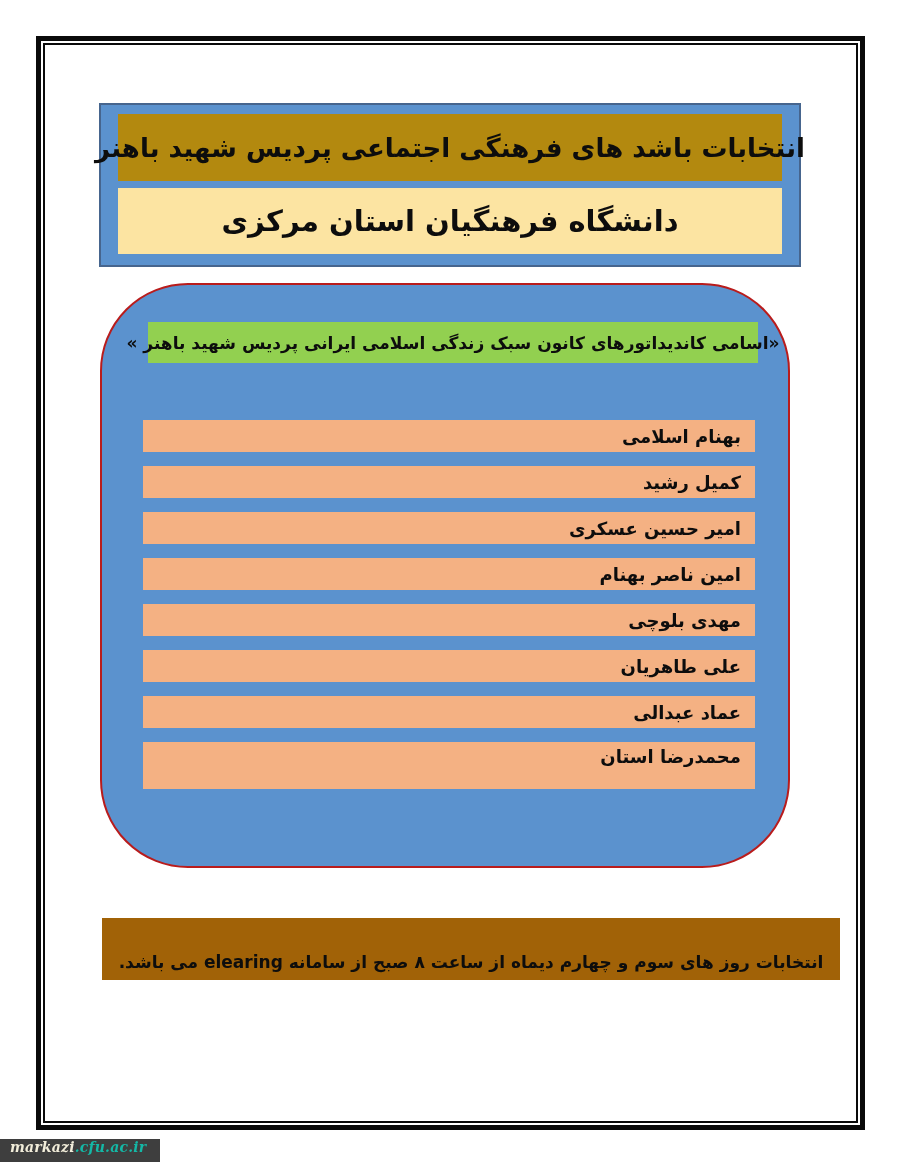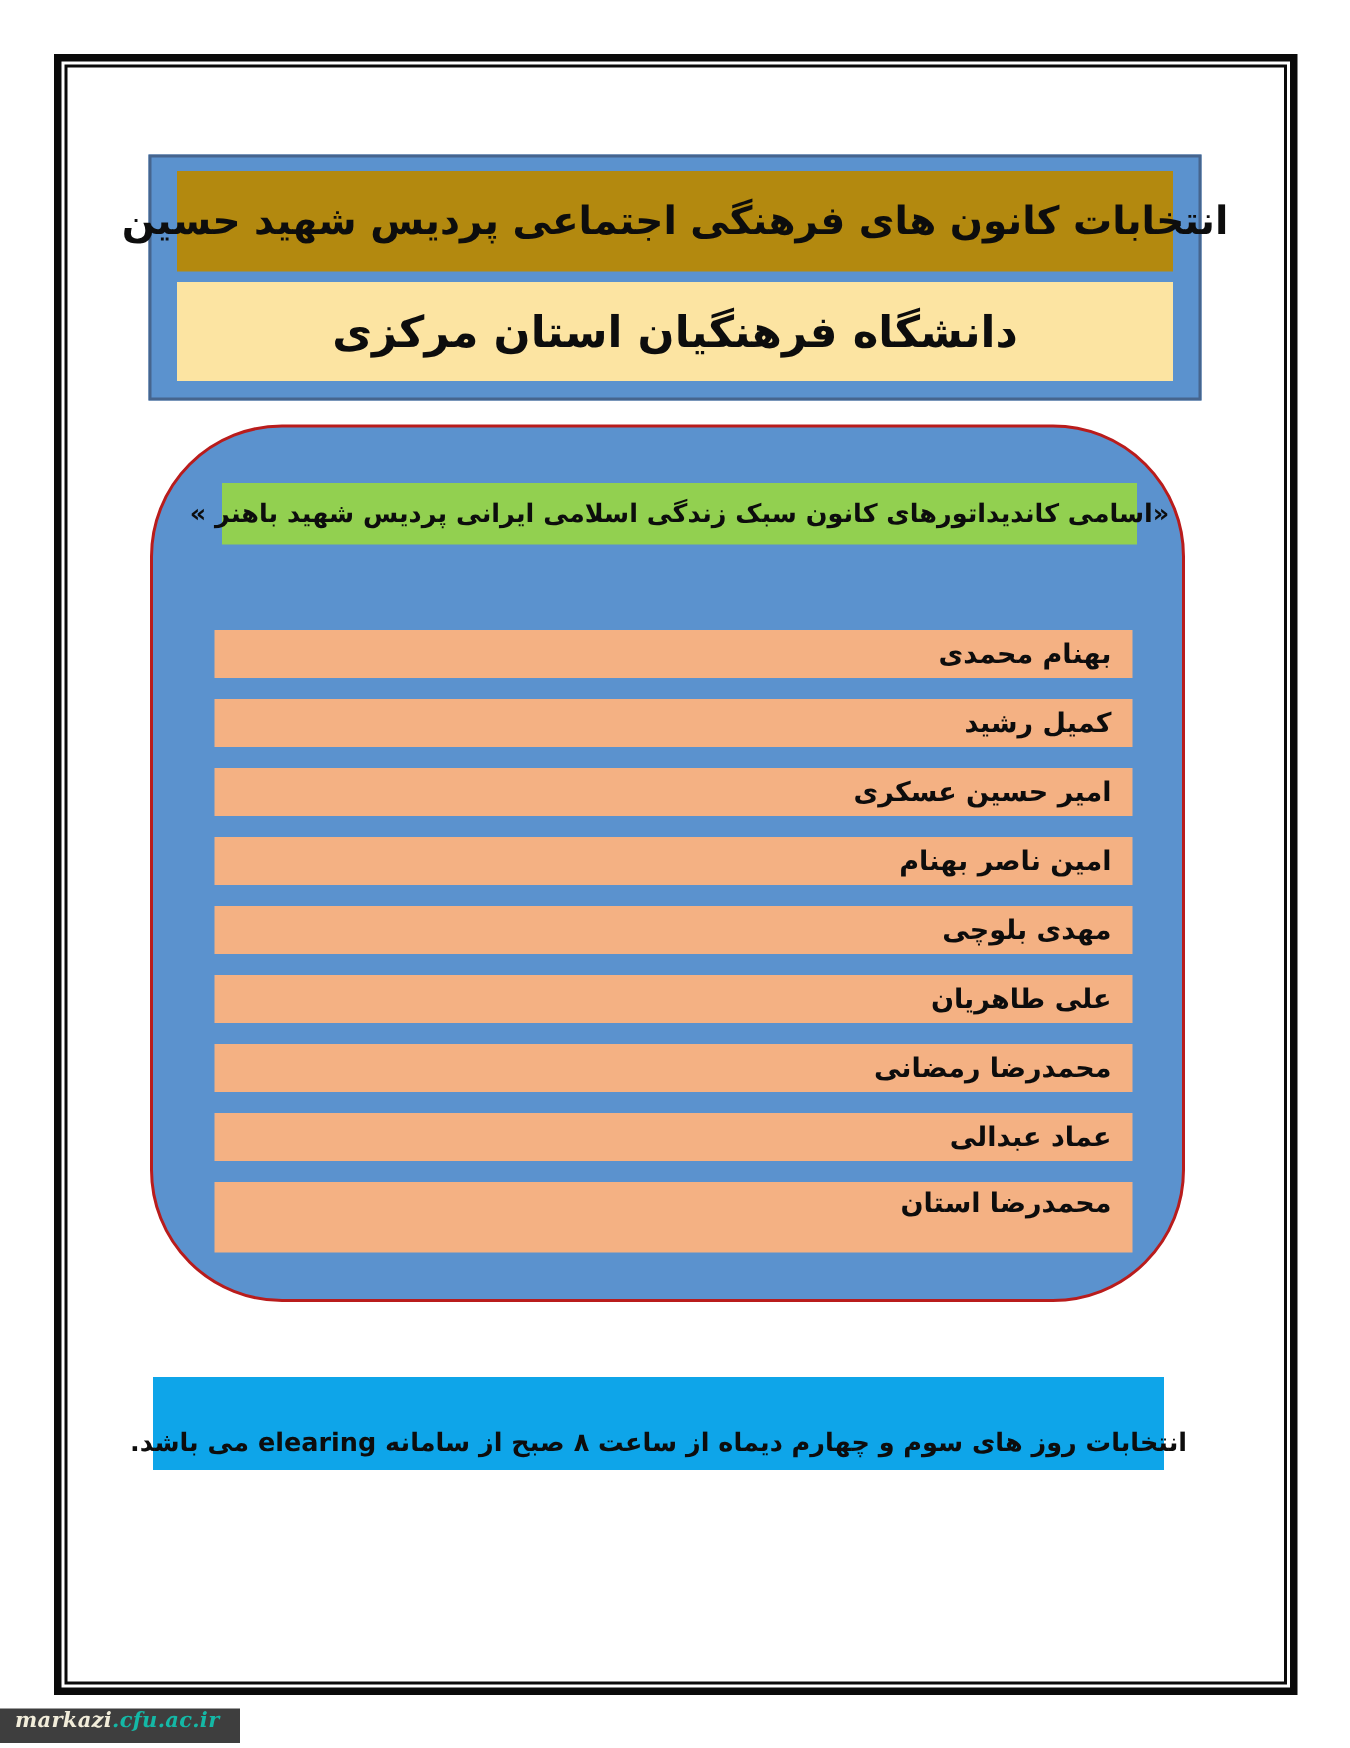--- a/index.html
+++ b/index.html
@@ -89,22 +89,22 @@
   .bar:last-child {
     height: 47px;
     align-items: flex-start;
     padding-top: 4px;
     margin-bottom: 0;
   }
   
   .notice {
     position: absolute;
     left: 102px; top: 918px;
-    width: 674px; height: 62px;
-    background: #0ea5e9;
+    width: 738px; height: 62px;
+    background: #a16207;
     display: flex; align-items: flex-end; justify-content: center;
     padding-bottom: 8px;
     direction: rtl;
     font-size: 17px; font-weight: bold; color: #0d0d0d;
     white-space: nowrap;
   }
   
   .watermark {
     position: absolute;
     left: 0; top: 1139px;
@@ -124,34 +124,33 @@
 </head>
 <body>
 
 <div class="page">
 
   <div class="frame">
     <div class="frame-inner"></div>
   </div>
 
   <div class="header">
-    <div class="header-title">انتخابات کانون های فرهنگی اجتماعی پردیس شهید حسین</div>
+    <div class="header-title">انتخابات باشد های فرهنگی اجتماعی پردیس شهید باهنر</div>
     <div class="header-subtitle">دانشگاه فرهنگیان استان مرکزی</div>
   </div>
 
   <div class="panel">
     <div class="panel-heading">«اسامی کاندیداتورهای کانون  سبک زندگی اسلامی ایرانی پردیس شهید باهنر »</div>
     <div class="bars">
-      <div class="bar">بهنام محمدی</div>
+      <div class="bar">بهنام اسلامی</div>
       <div class="bar">کمیل رشید</div>
       <div class="bar">امیر حسین عسکری</div>
       <div class="bar">امین ناصر بهنام</div>
       <div class="bar">مهدی بلوچی</div>
       <div class="bar">علی طاهریان</div>
-      <div class="bar">محمدرضا رمضانی</div>
       <div class="bar">عماد عبدالی</div>
       <div class="bar">محمدرضا استان</div>
     </div>
   </div>
 
   <div class="notice">انتخابات روز های سوم و چهارم دیماه از ساعت ۸ صبح  از سامانه elearing می باشد.</div>
 
   <div class="watermark">
     <span>markazi</span>
       <span class="domain">.cfu.ac.ir</span>

